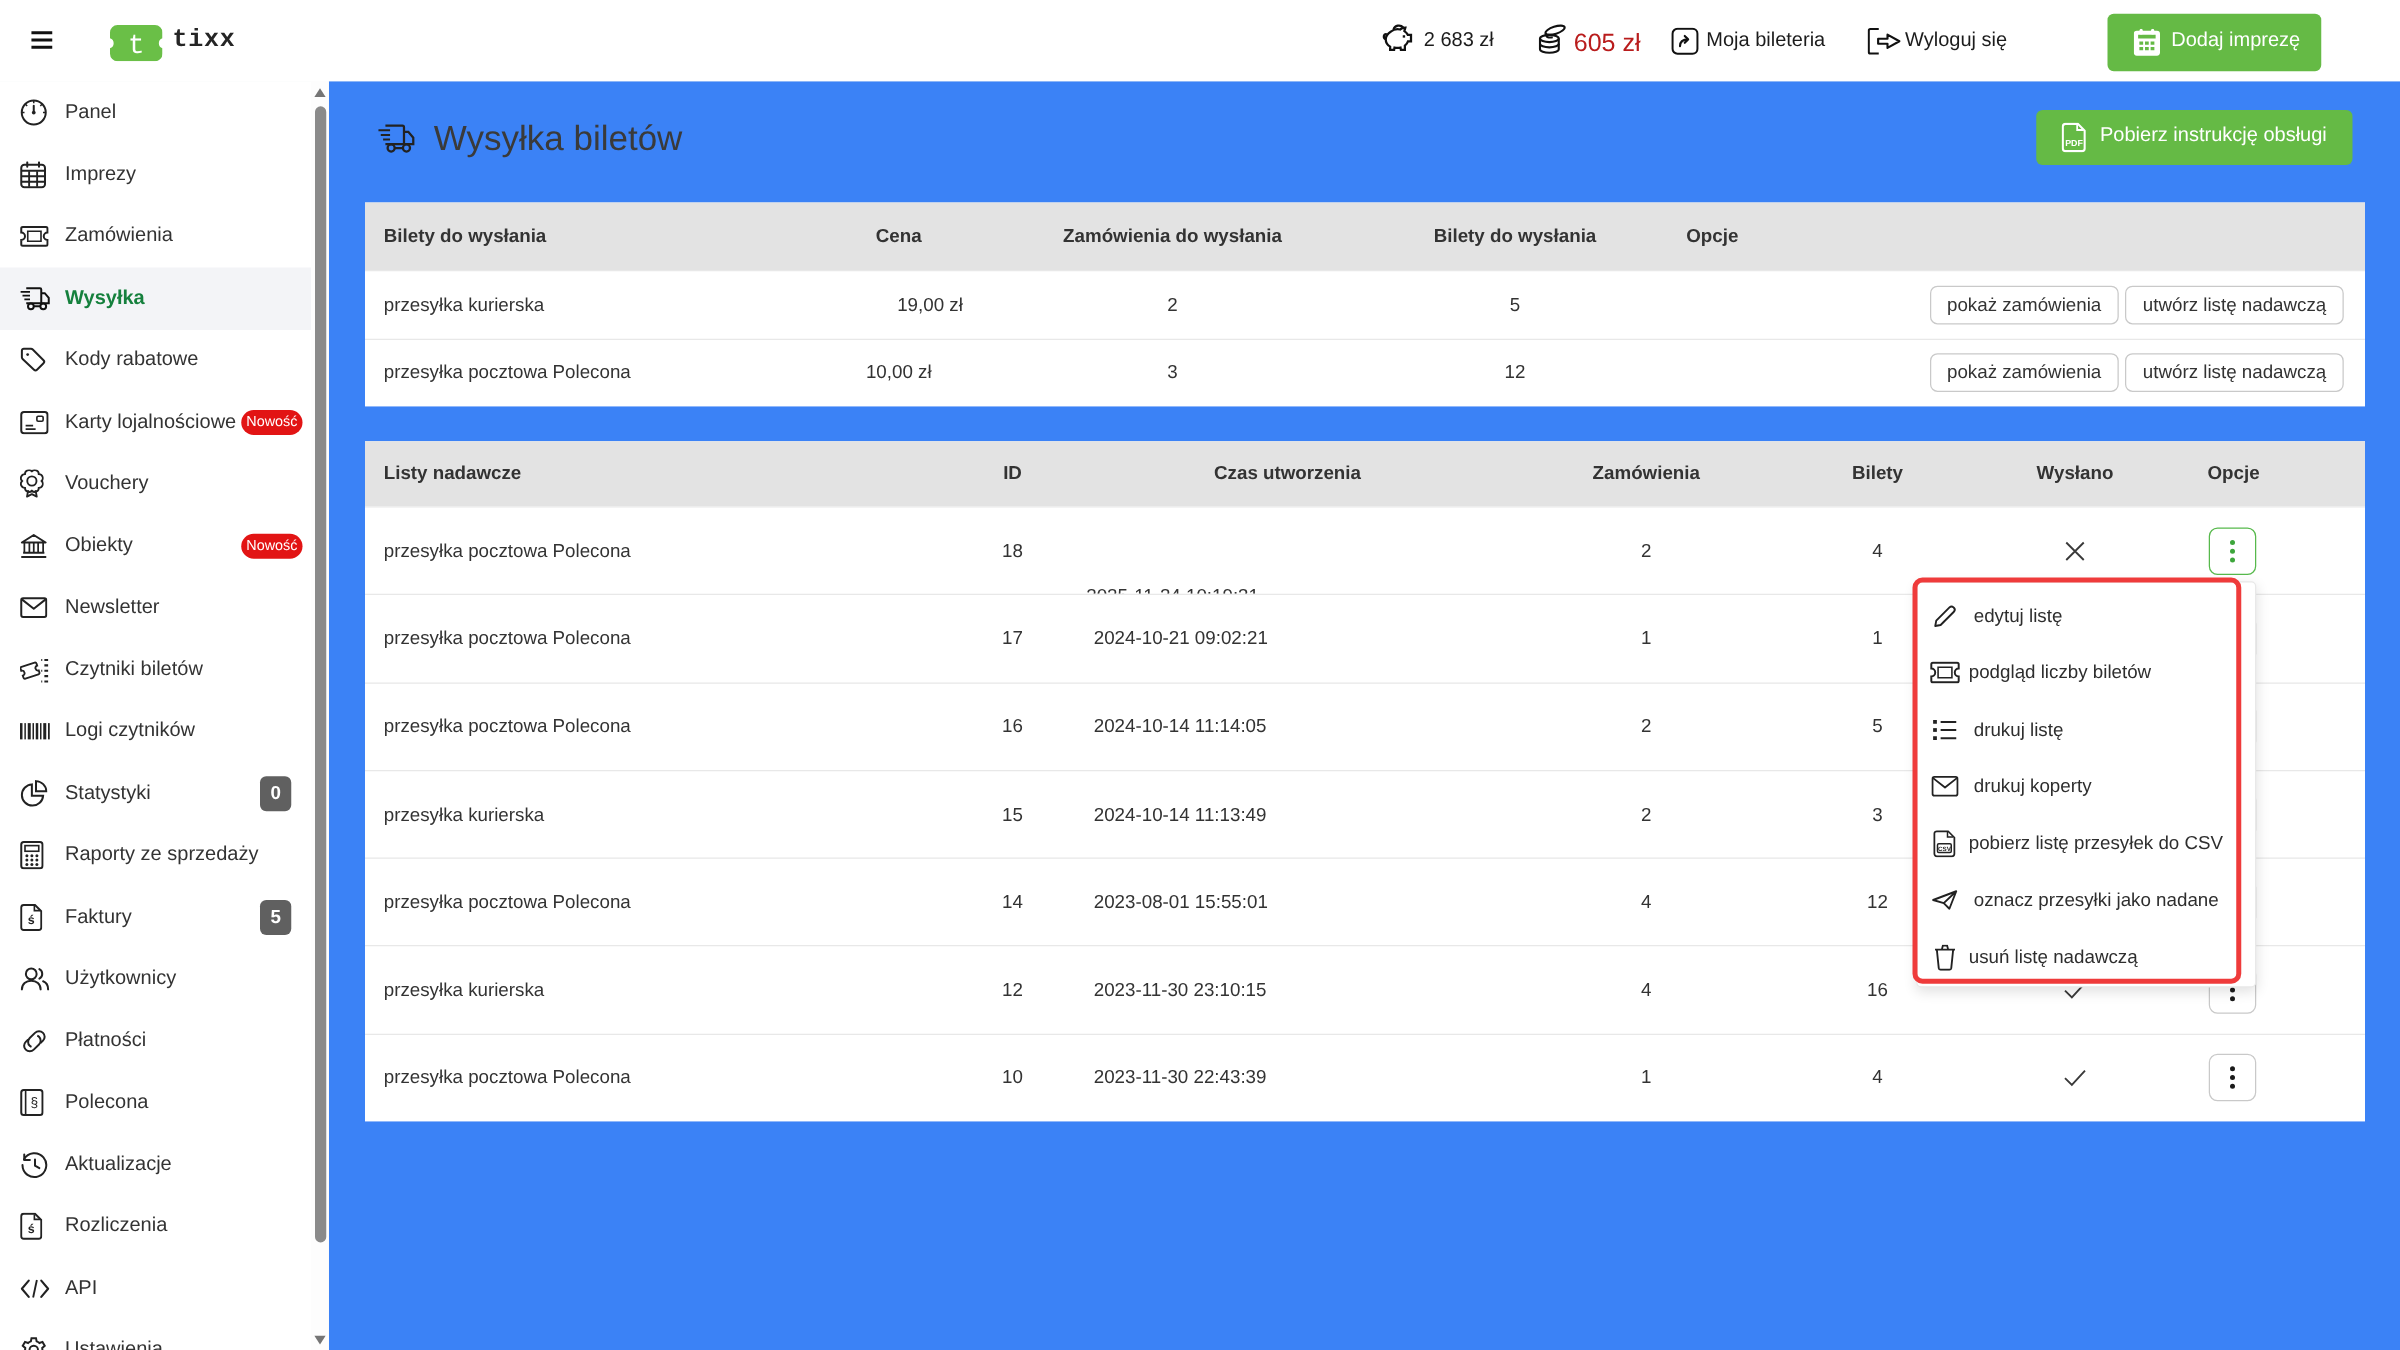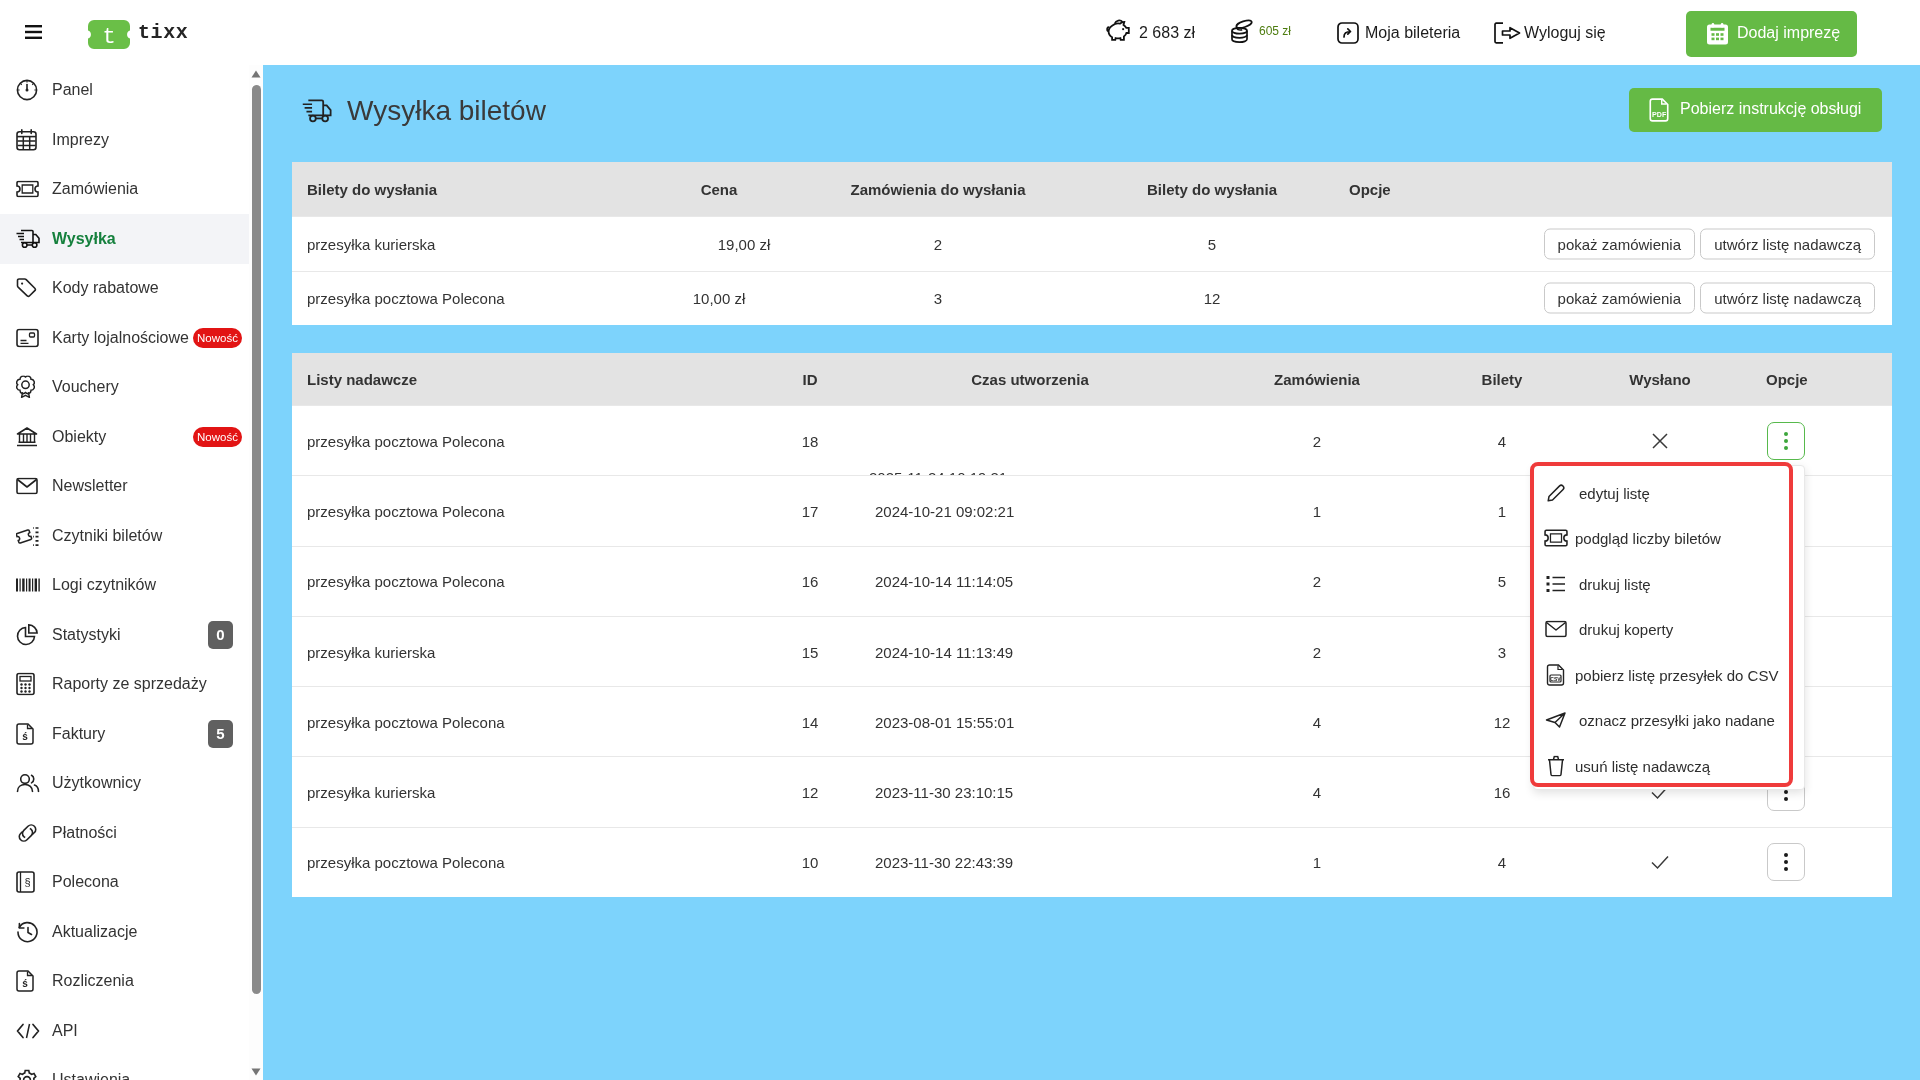--- a/index.html
+++ b/index.html
@@ -1,21 +1,21 @@
 <!DOCTYPE html>
 <html><head>
 <meta charset="utf-8">
 <style>
 html,body{margin:0;padding:0;width:1920px;height:1080px;overflow:hidden;
 font-family:"Liberation Sans",sans-serif;background:#eef0f3;}
 *{box-sizing:border-box;}
 .abs{position:absolute;}
 #topbar{position:absolute;left:0;top:0;width:1920px;height:65px;background:#fff;z-index:30;}
 #sidebar{position:absolute;left:0;top:65px;width:263px;height:1015px;background:#fff;z-index:20;}
-#main{position:absolute;left:263px;top:65px;width:1657px;height:1015px;background:#7dd3fc;}
+#main{position:absolute;left:263px;top:65px;width:1657px;height:1015px;background:#3b82f6;}
 .mi{position:absolute;left:0;width:249px;height:50px;}
 .mi .txt{position:absolute;left:52px;top:50%;transform:translateY(-50%);font-size:16px;color:#333;}
 .mi svg{position:absolute;left:16px;top:50%;transform:translateY(-50%);}
 .badge{position:absolute;top:50%;transform:translateY(-50%);background:#e21414;color:#fff;
 font-size:11.5px;border-radius:10px;height:20px;line-height:20px;padding:0 4px;}
 .nbadge{position:absolute;top:50%;transform:translateY(-50%);background:#606060;color:#fff;
 font-size:15px;font-weight:bold;border-radius:5px;width:25px;height:28px;line-height:28px;text-align:center;}
 .tbl{position:absolute;left:29px;width:1600px;background:#fff;}
 .thead{position:relative;background:#e3e3e3;font-weight:bold;font-size:15px;color:#333;}
 .trow{position:relative;background:#fff;border-top:1px solid #e8e8e8;font-size:15px;color:#333;}
@@ -284,21 +284,21 @@
 
   <svg class="abs" style="left:1228px;top:18px" width="28" height="28" viewBox="0 0 28 28" fill="none" stroke="#111" stroke-width="1.7">
     <g transform="rotate(-18 16 6)">
         <ellipse cx="16" cy="6.2" rx="8" ry="2.9"></ellipse>
         <path d="M8 6.2 v2.2 a8 2.9 0 0 0 4.5 2.6"></path>
       </g>
     <ellipse cx="11.5" cy="12.8" rx="7.5" ry="2.9"></ellipse>
     <path d="M4 12.8 V17 a7.5 2.9 0 0 0 15 0 V12.8"></path>
     <path d="M4 17 V21.3 a7.5 2.9 0 0 0 15 0 V17"></path>
   </svg>
-  <div class="abs" style="left:1259px;top:24px;font-size:12px;color:#4d7c0f;">605 zł</div>
+  <div class="abs" style="left:1259px;top:24px;font-size:20px;color:#b91c1c;">605 zł</div>
 
   <svg class="abs" style="left:1337px;top:22px" width="22" height="22" viewBox="0 0 22 22" fill="none" stroke="#111" stroke-width="1.7">
     <rect x="1" y="1" width="20" height="20" rx="4"></rect>
     <path d="M7 15 C7 11 9 9.5 13.5 9.5 M13.5 9.5 L10.8 6.8 M13.5 9.5 L10.8 12.2" stroke-linecap="round" stroke-linejoin="round"></path>
   </svg>
   <div class="abs" style="left:1365px;top:24px;font-size:16px;color:#1c1c1c;">Moja bileteria</div>
 
   <svg class="abs" style="left:1494px;top:22px" width="27" height="22" viewBox="0 0 27 22" fill="none" stroke="#111" stroke-width="1.7">
     <path d="M9 1.2 H2.2 a1.2 1.2 0 0 0 -1.2 1.2 V19.6 a1.2 1.2 0 0 0 1.2 1.2 H9"></path>
     <path d="M8.5 9 h7.5 V5.7 L25.5 11 L16 16.3 V13 H8.5 Z" stroke-linejoin="round"></path>

